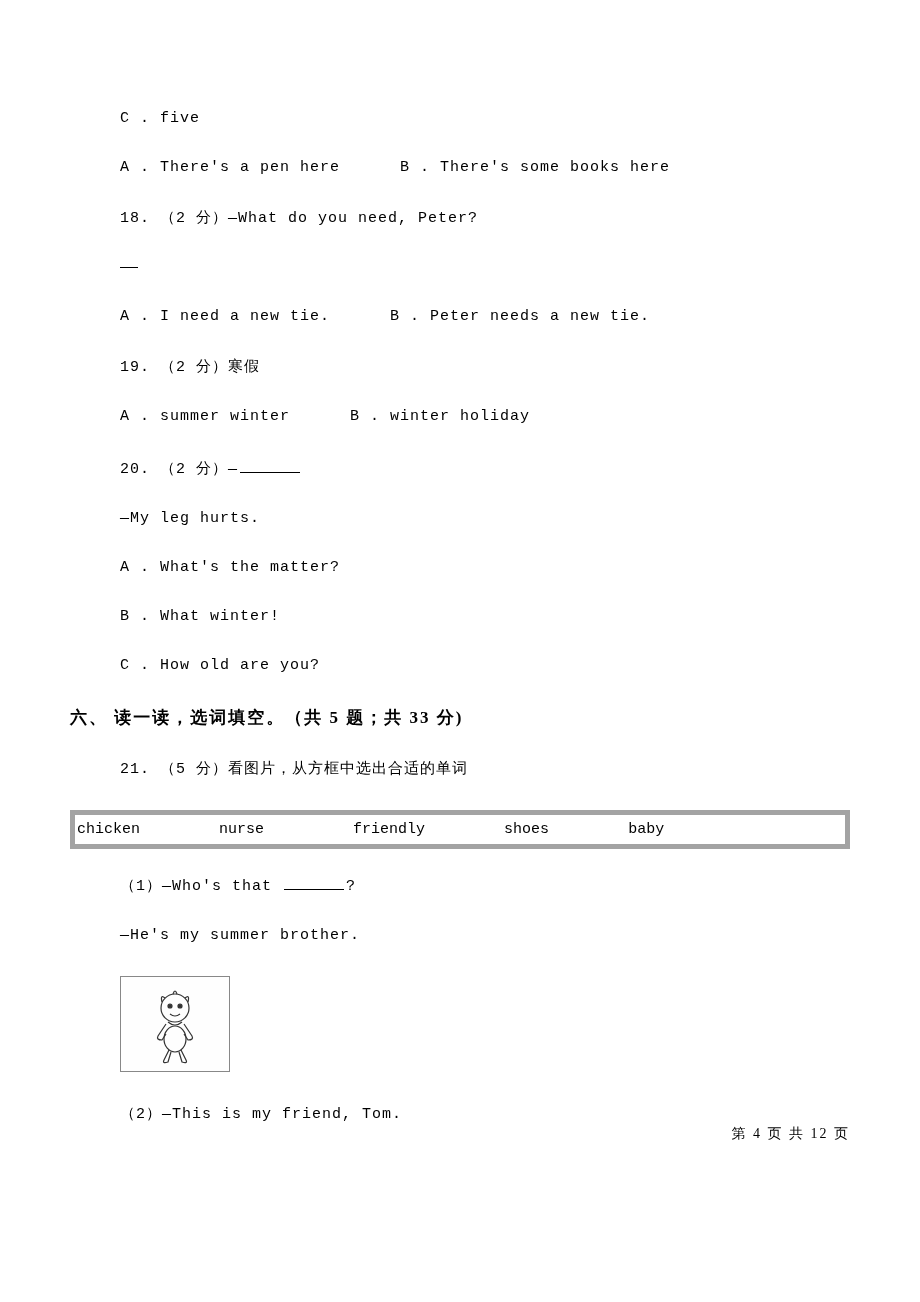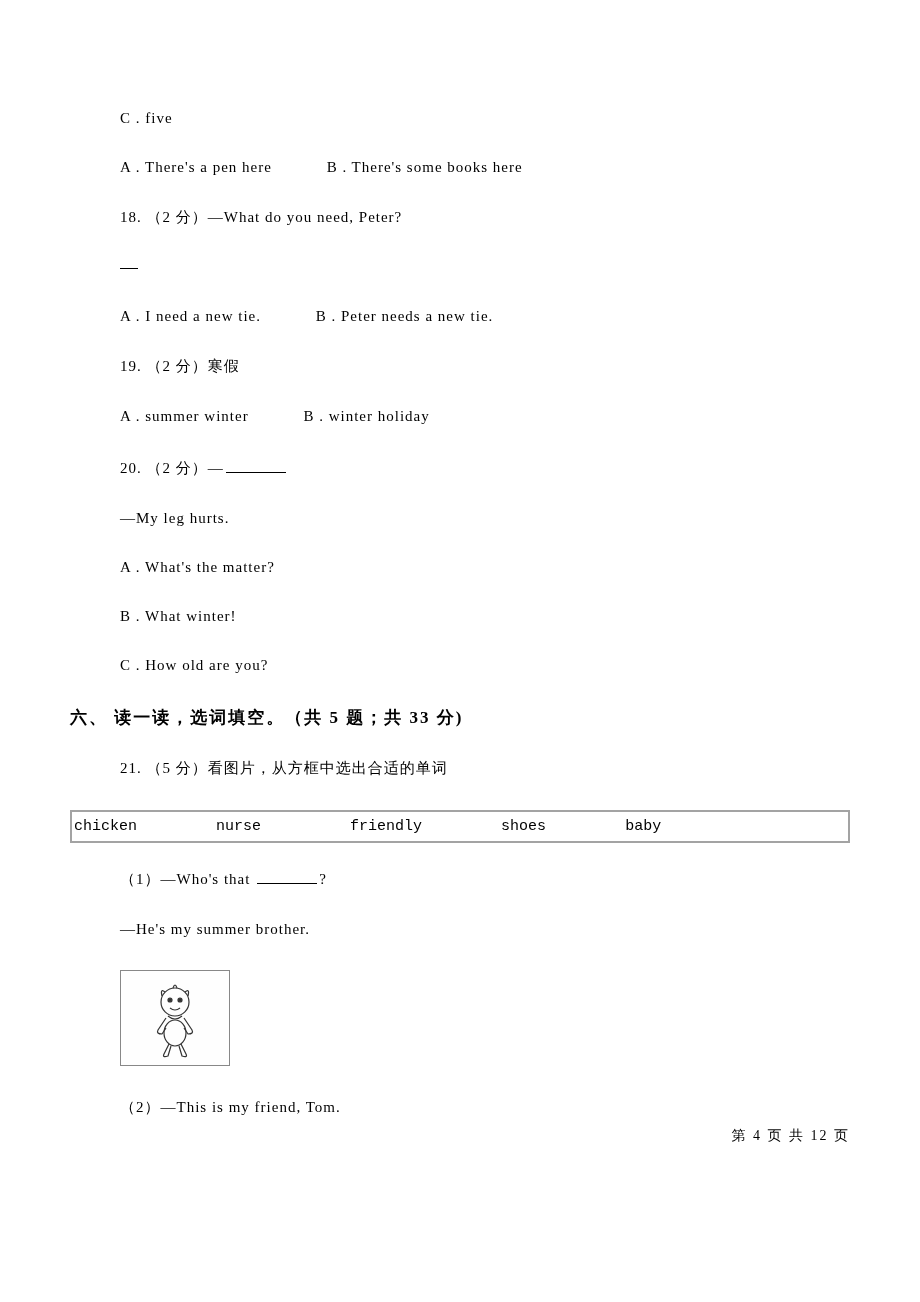--- a/index.html
+++ b/index.html
@@ -9,20 +9,21 @@
       font-family: "SimSun", "宋体", serif;
       font-size: 15px;
       color: #000;
       width: 920px;
     }
     .page {
       padding: 110px 70px 40px 70px;
     }
     .content {
       padding-left: 50px;
+      font-family: Liberation Mono, monospace;
     }
     .line {
       margin: 0 0 32px 0;
       letter-spacing: 1px;
     }
     .blank-underline {
       display: inline-block;
       border-bottom: 1px solid #000;
       width: 60px;
       height: 1em;
@@ -38,21 +39,21 @@
       margin-right: 2px;
     }
     .section-heading {
       font-weight: bold;
       font-size: 17px;
       margin: 0 0 30px 0;
       letter-spacing: 2px;
       padding-left: 0;
     }
     .word-box {
-      border: 2px solid #a3a3a3;
+      border: 5px solid #a3a3a3;
       margin: 0 0 25px 0;
       padding: 6px 0;
       font-family: "Courier New", monospace;
       font-size: 15px;
       letter-spacing: 0;
     }
     .word-box span {
       display: inline-block;
     }
     .img-box {
@@ -151,19 +152,19 @@
           <path d="M28 38 Q35 44 42 38"></path>
           <path d="M26 40 L18 52 Q16 56 22 56 L26 50"></path>
           <path d="M44 40 L52 52 Q54 56 48 56 L44 50"></path>
           <ellipse cx="35" cy="55" rx="11" ry="13"></ellipse>
           <path d="M29 66 L24 76 Q22 80 28 78 L31 68"></path>
           <path d="M41 66 L46 76 Q48 80 42 78 L39 68"></path>
         </g>
       </svg>
     </div>
 
-    <p class="line" style="margin-bottom:10px;">（2）—This is my friend, Tom.</p>
+    <p class="line" style="margin-bottom:2px;">（2）—This is my friend, Tom.</p>
 
   </div>
 
   <p class="footer">第 4 页 共 12 页</p>
 
 </div>
 
 </body></html>

